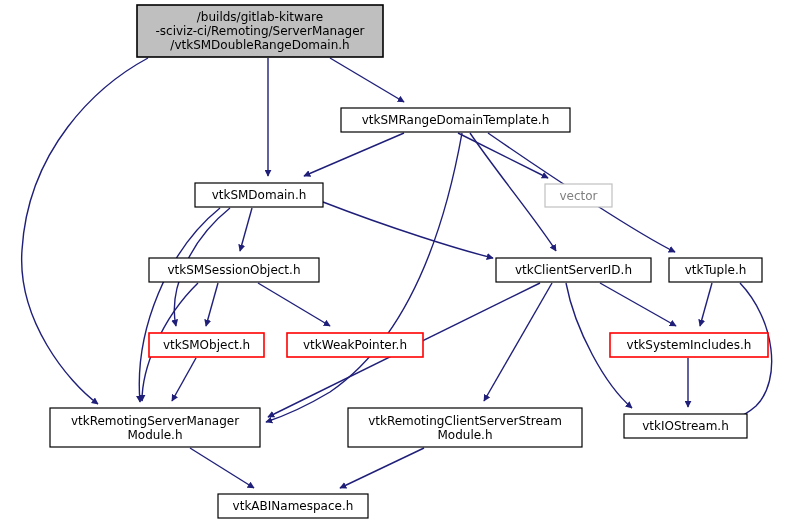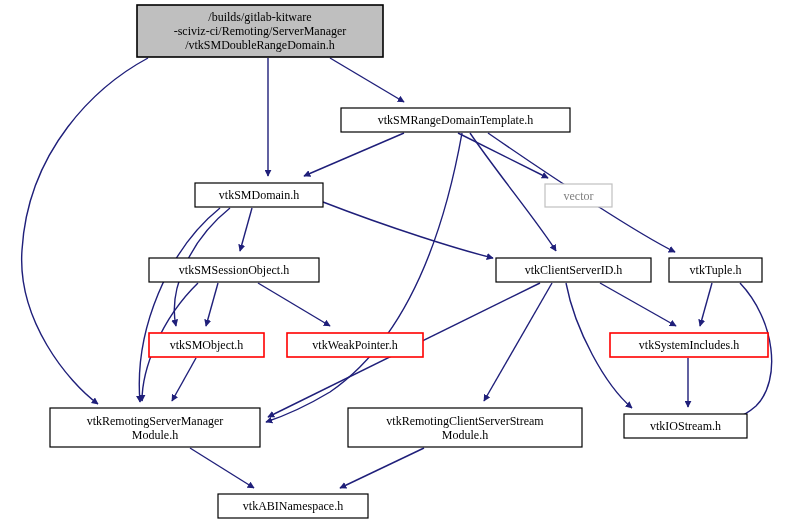--- a/index.html
+++ b/index.html
@@ -1,18 +1,18 @@
 <!DOCTYPE html>
 <html><head>
 <meta charset="utf-8">
 <style>
   html,body{margin:0;padding:0;background:#ffffff;}
   body{width:786px;height:529px;overflow:hidden;
        font-family:"DejaVu Sans","Liberation Sans",sans-serif;}
-  #graph{position:relative;width:786px;height:406px;font-family:Liberation Serif, serif;}
+  #graph{position:relative;width:786px;height:406px;}
   svg{position:absolute;left:0;top:0;width:786px;height:529px;}
   .nodelabel{font-size:12px;}
 </style>
 </head>
 <body>
 
 <div id="graph">
   <svg id="svgroot" viewBox="0 0 786 529">
     <defs>
       <marker id="arrow" viewBox="0 0 10 10" refX="9" refY="5" markerWidth="5" markerHeight="5" orient="auto-start-reverse">

